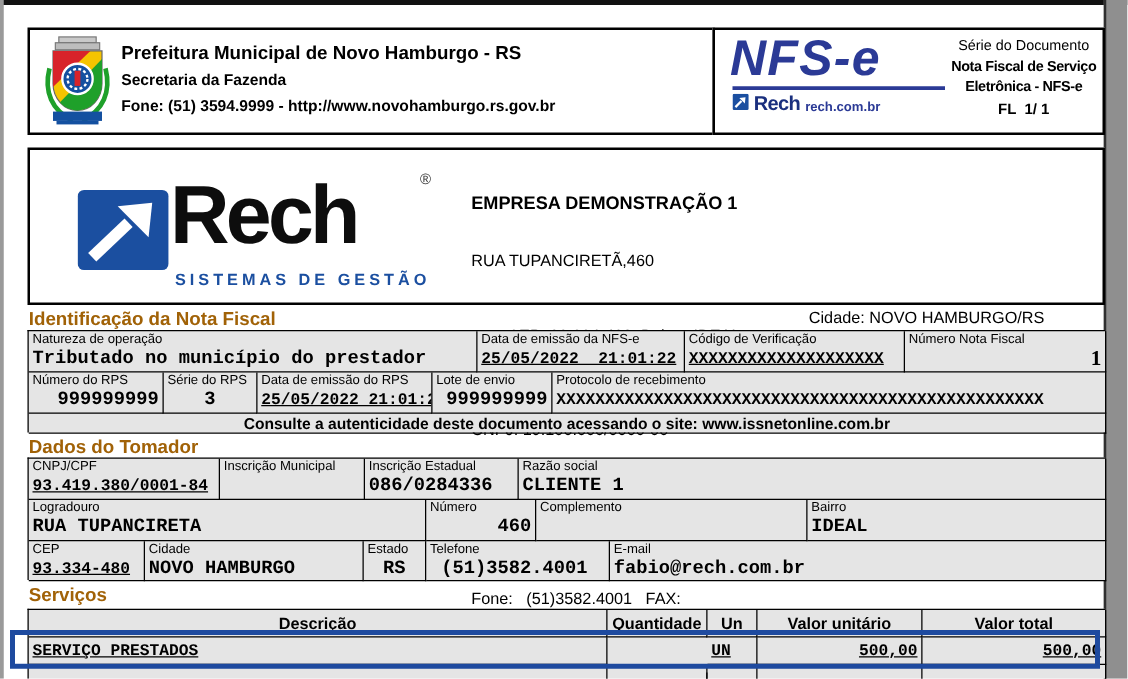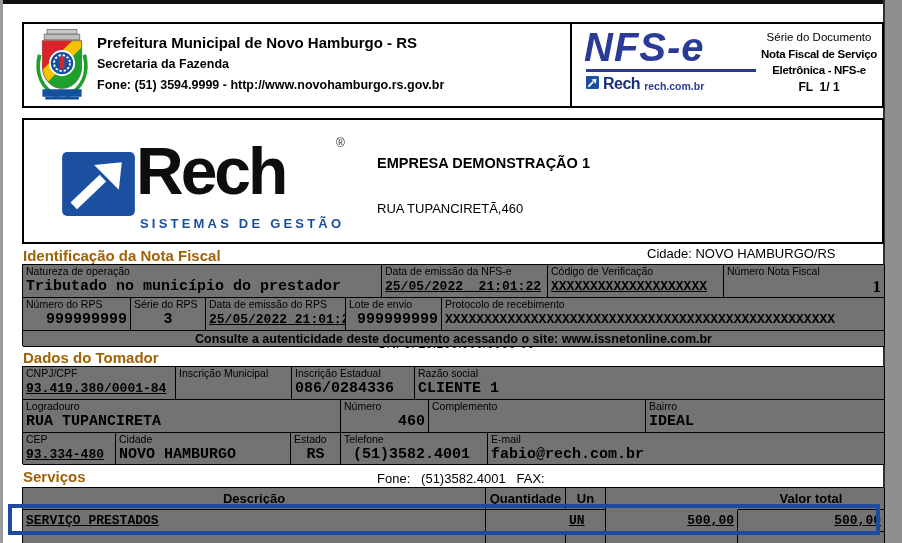--- a/index.html
+++ b/index.html
@@ -6,21 +6,21 @@
   body { background:#fff; font-family:"Liberation Sans", sans-serif; }
   .screen { position:relative; width:902px; height:543px; overflow:hidden; background:#fff; }
 
   
   .chrome-top { position:absolute; left:0; top:0; width:902px; height:4px; background:#111; }
   .chrome-left { position:absolute; left:0; top:0; width:3px; height:543px; background:#9a9a9a; }
   .chrome-right { position:absolute; left:883px; top:0; width:19px; height:543px; background:#8f8f8f; border-left:2px solid #2f2f2f; }
 
   
   .box { position:absolute; border:2px solid #000; background:#fff; }
-  .tbl { position:absolute; border-top:1.5px solid #000; border-left:1.5px solid #000; background:#737373; }
+  .tbl { position:absolute; border-top:1.5px solid #000; border-left:1.5px solid #000; background:#e5e5e5; }
   .cell { position:absolute; border-right:1.5px solid #000; border-bottom:1.5px solid #000; overflow:hidden; }
   .lbl { font-size:10.5px; color:#000; padding:1px 0 0 3px; white-space:nowrap; line-height:11px; }
   .val { font-family:"Liberation Mono", monospace; font-weight:bold; font-size:15px; white-space:pre; padding:1px 3px 0 3px; line-height:17px; color:#000; }
   .sm { font-size:13px;text-decoration:underline; } .xs { font-size:13px; }
   .r { text-align:right; } .c { text-align:center; }
   .sec-title { position:absolute; font-weight:bold; font-size:15px; color:#a16207; white-space:nowrap; }
 
   
   .hdr-lines { position:absolute; left:73px; top:10px; white-space:nowrap; }
   .hdr-l1 { font-weight:bold; font-size:15px; margin-bottom:6px; }
@@ -244,20 +244,21 @@
     </div>
   </div>
 
   <div class="sec-title" style="left:23px; top:468px;">Serviços</div>
 
   <div class="tbl" style="left:22px; top:487px; width:862px; height:56px; border-bottom:none;">
 
     <div class="cell svc-h" style="left:0; top:0; width:463px; height:22px;">Descrição</div>
     <div class="cell svc-h" style="left:463px; top:0; width:80px; height:22px;">Quantidade</div>
     <div class="cell svc-h" style="left:543px; top:0; width:40px; height:22px;">Un</div>
+    <div class="cell svc-h" style="left:583px; top:0; width:132px; height:22px;">Valor unitário</div>
     <div class="cell svc-h" style="left:715px; top:0; width:147px; height:22px;">Valor total</div>
 
     <div>
       <div class="cell" style="left:0; top:22px; width:463px; height:22px;">
         <div class="val sm" style="line-height:20px;">SERVIÇO PRESTADOS</div>
       </div>
       <div class="cell" style="left:463px; top:22px; width:80px; height:22px;margin-top:28px;">
         <div class="val sm r" style="line-height:20px;">1,000</div>
       </div>
       <div class="cell" style="left:543px; top:22px; width:40px; height:22px;">

